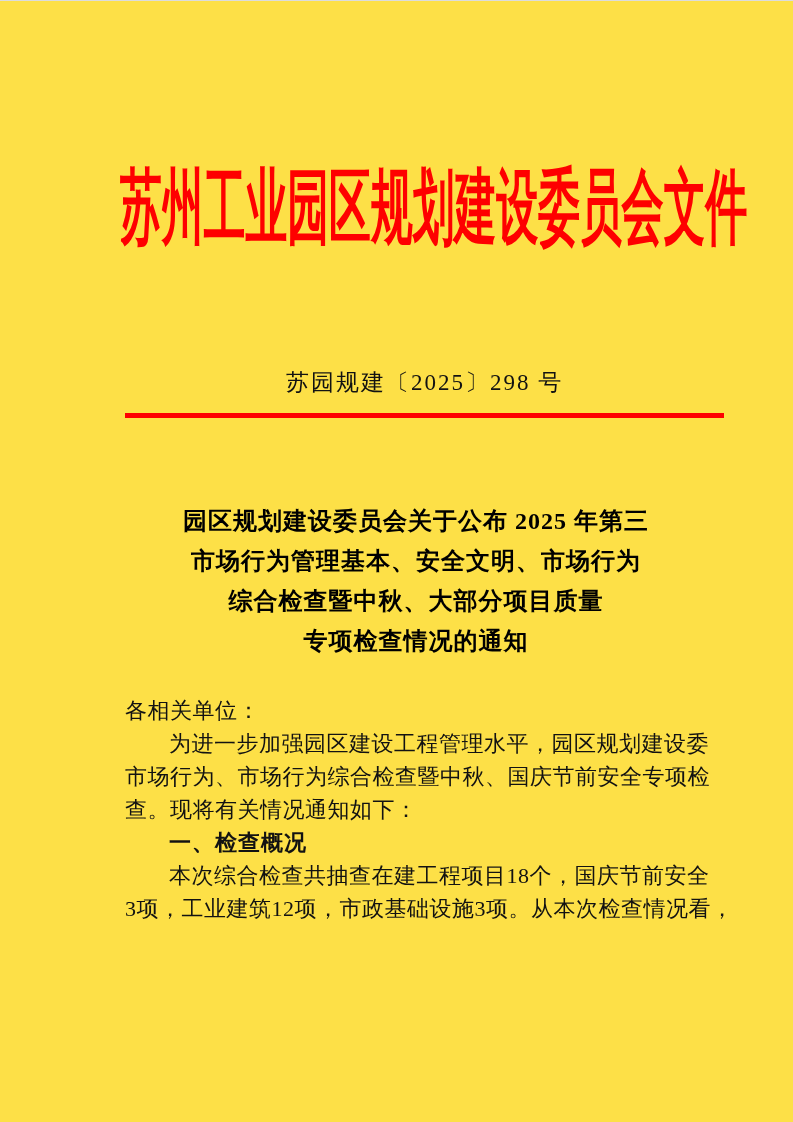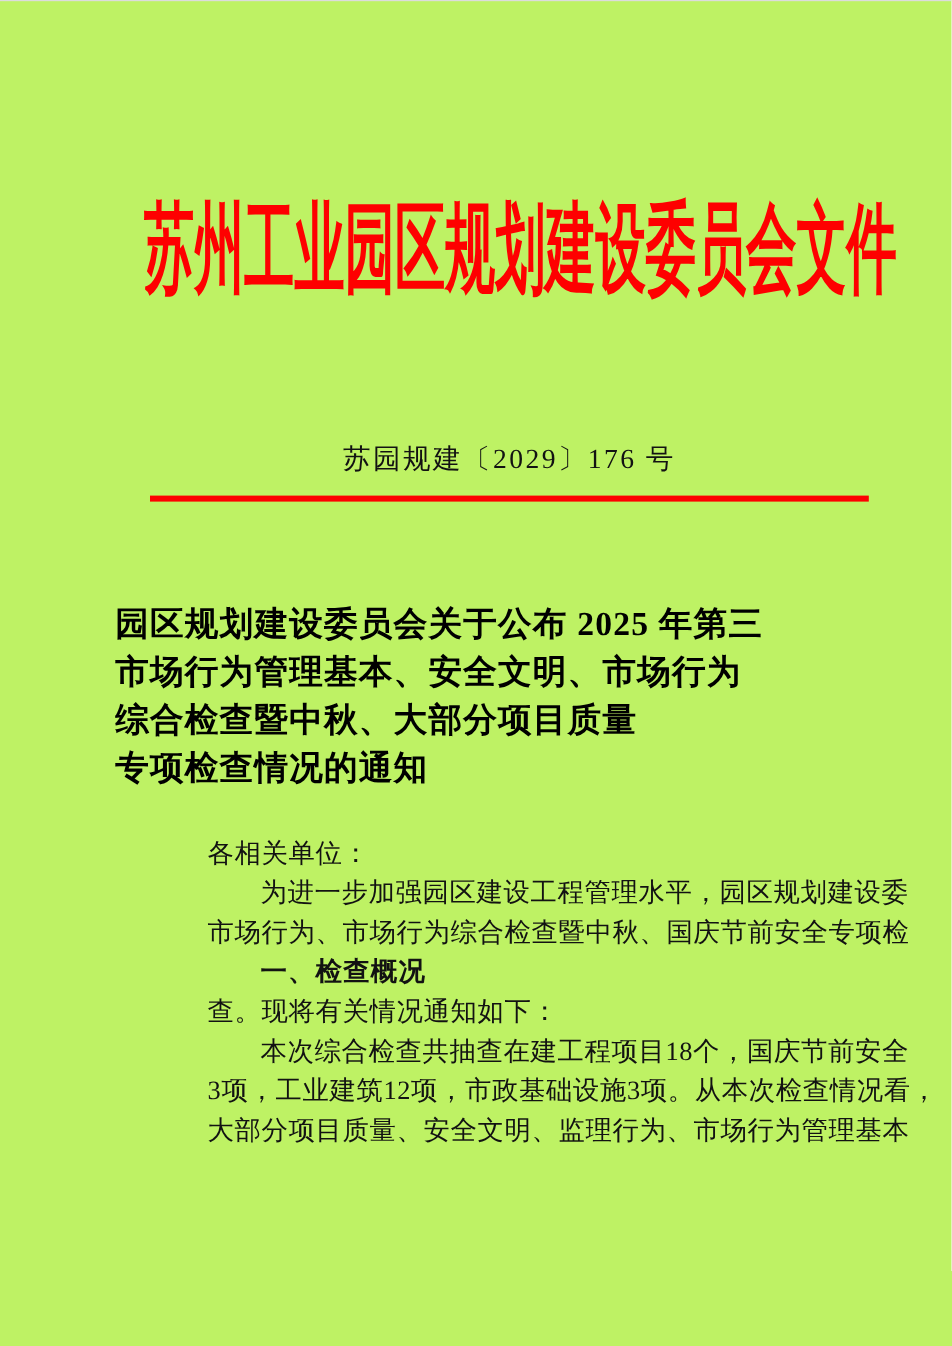--- a/index.html
+++ b/index.html
@@ -4,21 +4,21 @@
 <style>
   :root{
     --red:#fe0000;
     --ink:#121212;
   }
   html,body{margin:0;padding:0;background:#ffffff;}
   .page{
     position:relative;
     width:793px;
     height:1122px;
-    background:#bef264;
+    background:#fde047;
     overflow:hidden;
     font-family:"Liberation Serif","DejaVu Serif",serif;
     text-decoration:underline;
   }
   .scan-edge{
     position:absolute;top:0;left:0;width:793px;height:1px;background:#dcdcdc;
   }
   
   .red-header{
     position:absolute;
@@ -55,39 +55,39 @@
     top:413px;
     width:599px;
     height:5px;
     background:var(--red);
   }
   .doc-title{
     position:absolute;
     left:96px;
     top:501px;
     width:640px;
-    font-size:28px;
+    text-align:center;
+    font-size:24px;
     line-height:40px;
     font-weight:bold;
     color:#000000;
     letter-spacing:1px;
   }
   .body-text{
     position:absolute;
     left:125px;
     top:694px;
     width:600px;
     font-size:22px;
     line-height:33px;
     color:var(--ink);
   }
   .body-line{
     white-space:nowrap;
     letter-spacing:0.5px;
-    margin-left:48px;
   }
   .indent{
     text-indent:44px;
   }
   .section-heading{
     font-weight:bold;
     font-family:"Liberation Sans","DejaVu Sans",sans-serif;
     letter-spacing:1px;
   }
 </style>
@@ -95,35 +95,34 @@
 <body>
 
 <div class="page">
 
   <div class="scan-edge"></div>
 
   <div class="red-header">
     <span class="red-header-scale">苏州工业园区规划建设委员会文件</span>
   </div>
 
-  <div class="doc-number">苏园规建〔2029〕176 号</div>
+  <div class="doc-number">苏园规建〔2025〕298 号</div>
 
   <div class="red-line"></div>
 
   <div class="doc-title">
     <div class="title-line">园区规划建设委员会关于公布 2025 年第三</div>
     <div class="title-line">市场行为管理基本、安全文明、市场行为</div>
     <div class="title-line">综合检查暨中秋、大部分项目质量</div>
     <div class="title-line">专项检查情况的通知</div>
   </div>
 
   <div class="body-text">
     <div class="body-line">各相关单位：</div>
     <div class="body-line indent">为进一步加强园区建设工程管理水平，园区规划建设委</div>
     <div class="body-line">市场行为、市场行为综合检查暨中秋、国庆节前安全专项检</div>
+    <div class="body-line">查。现将有关情况通知如下：</div>
     <div class="body-line indent section-heading">一、检查概况</div>
-    <div class="body-line">查。现将有关情况通知如下：</div>
     <div class="body-line indent">本次综合检查共抽查在建工程项目18个，国庆节前安全</div>
     <div class="body-line">3项，工业建筑12项，市政基础设施3项。从本次检查情况看，</div>
-    <div class="body-line">大部分项目质量、安全文明、监理行为、市场行为管理基本</div>
   </div>
 
 </div>
 
 </body></html>

